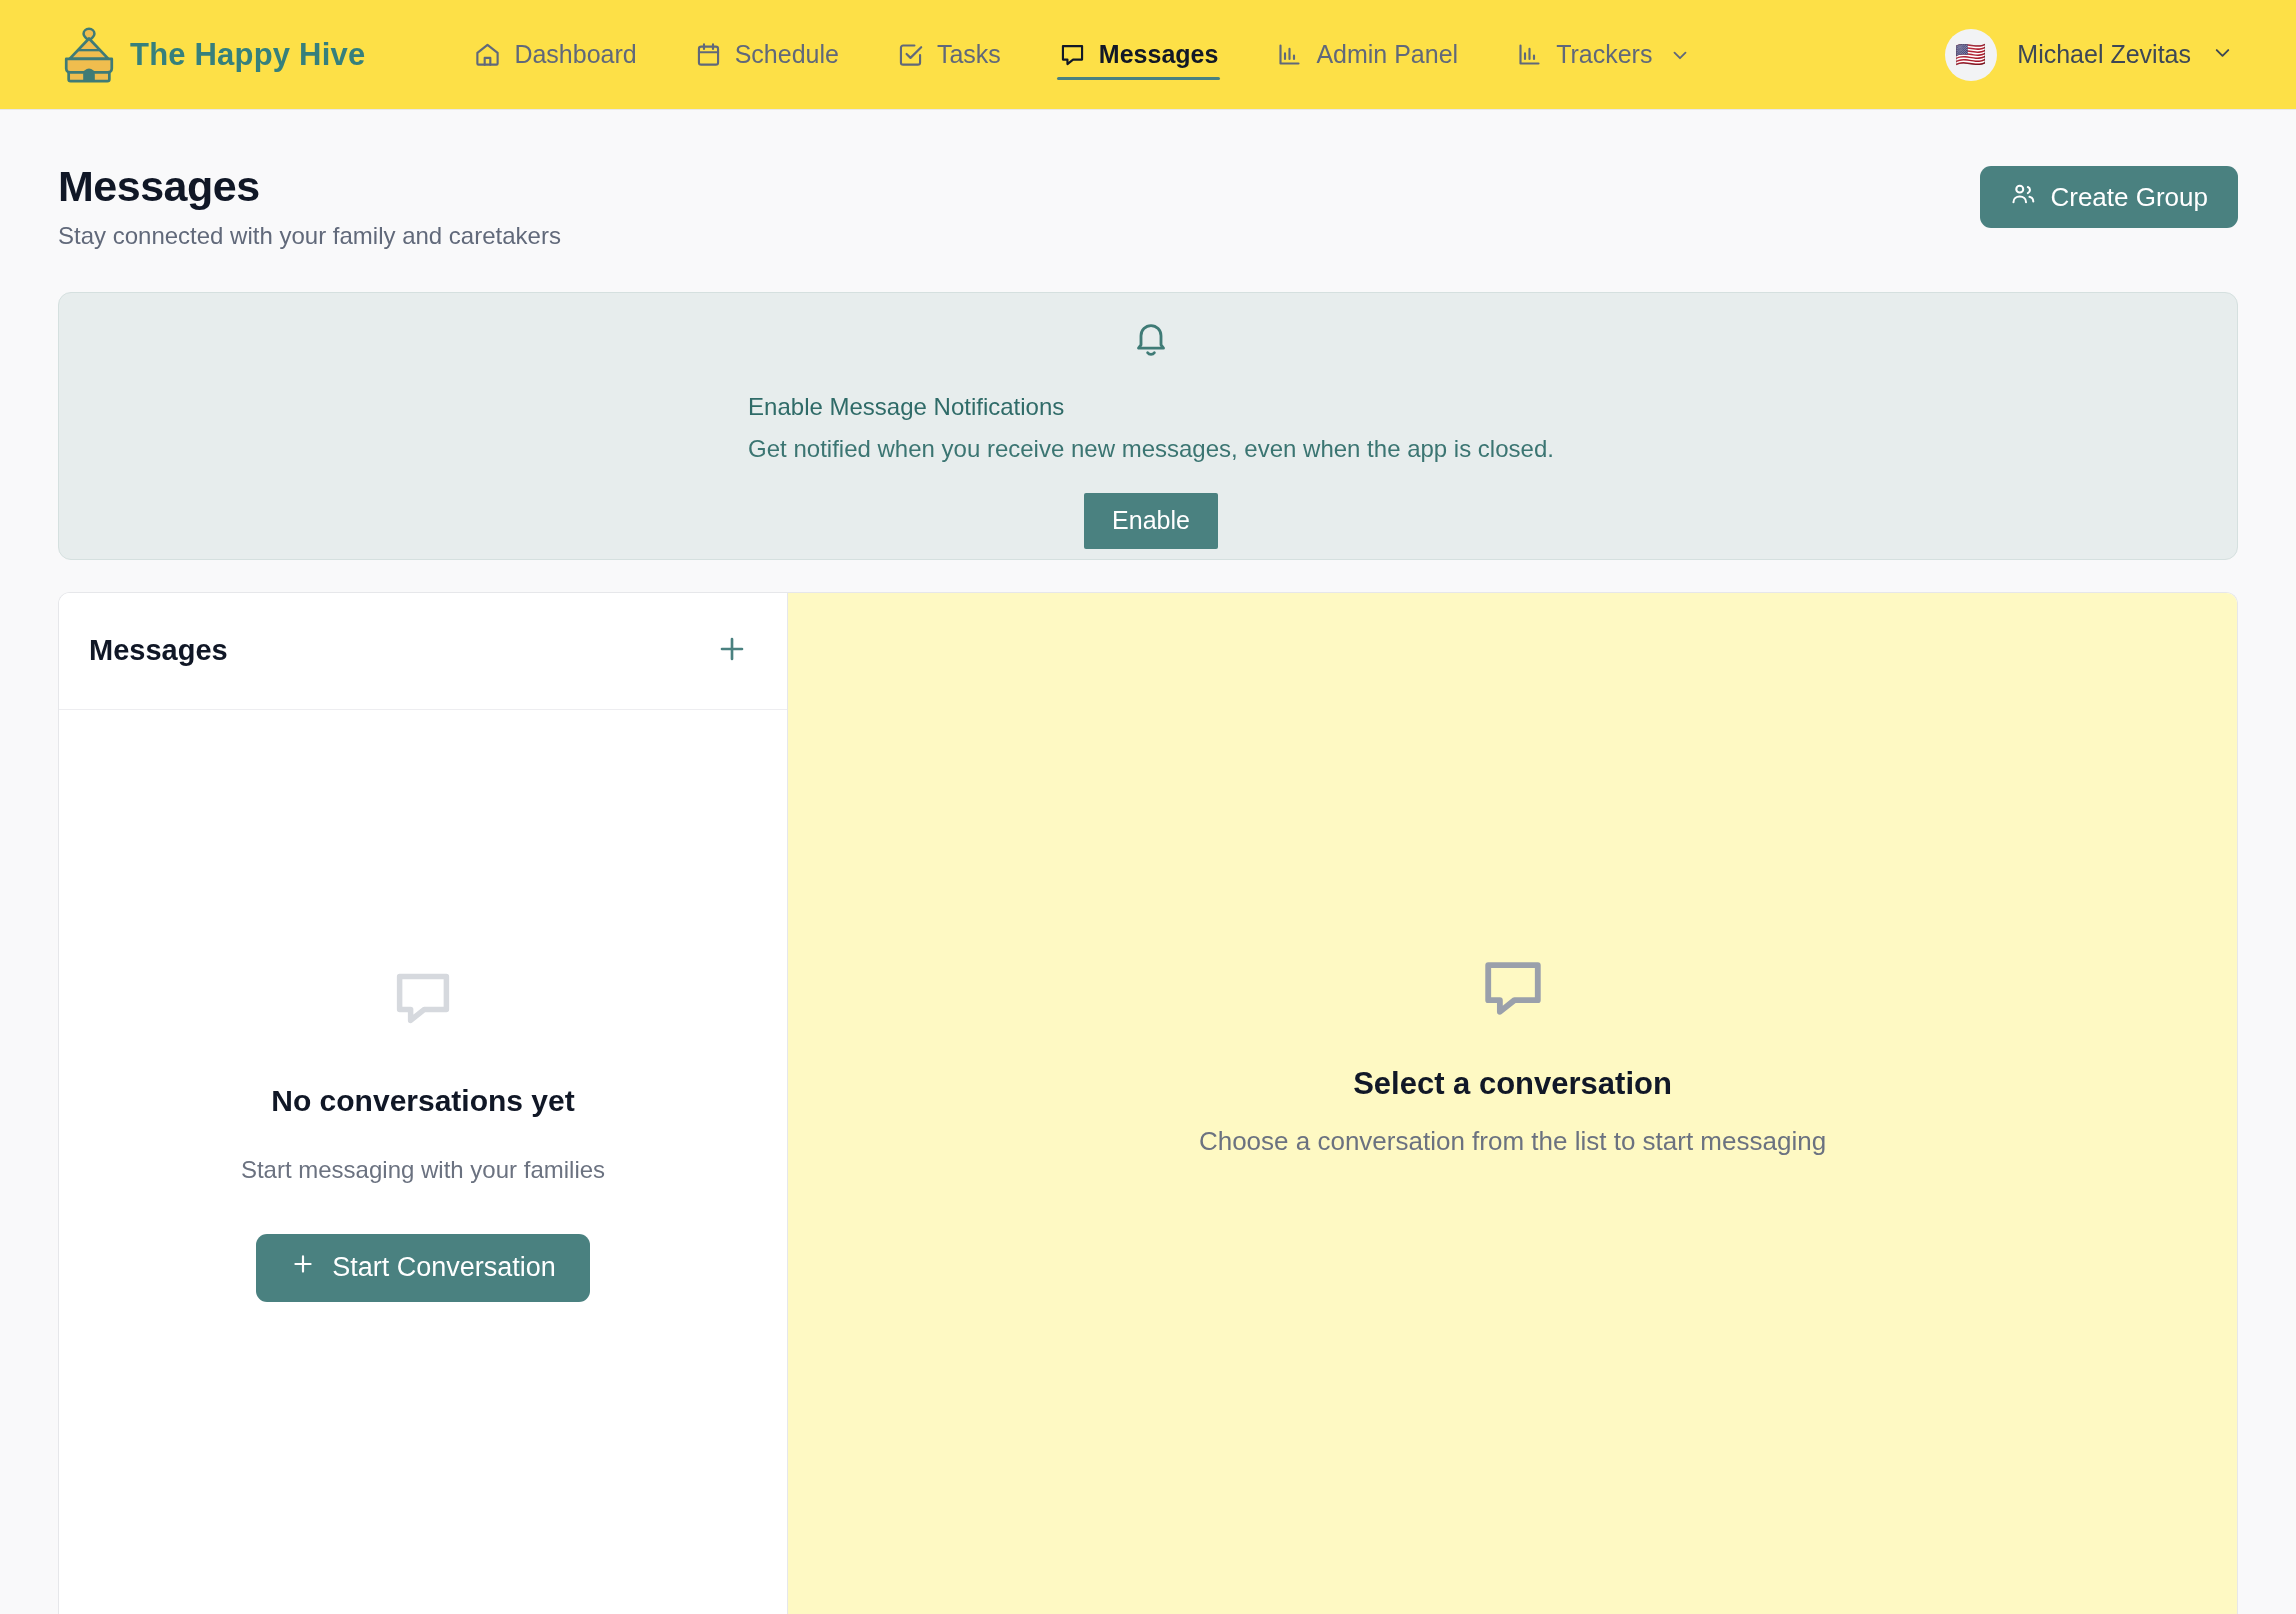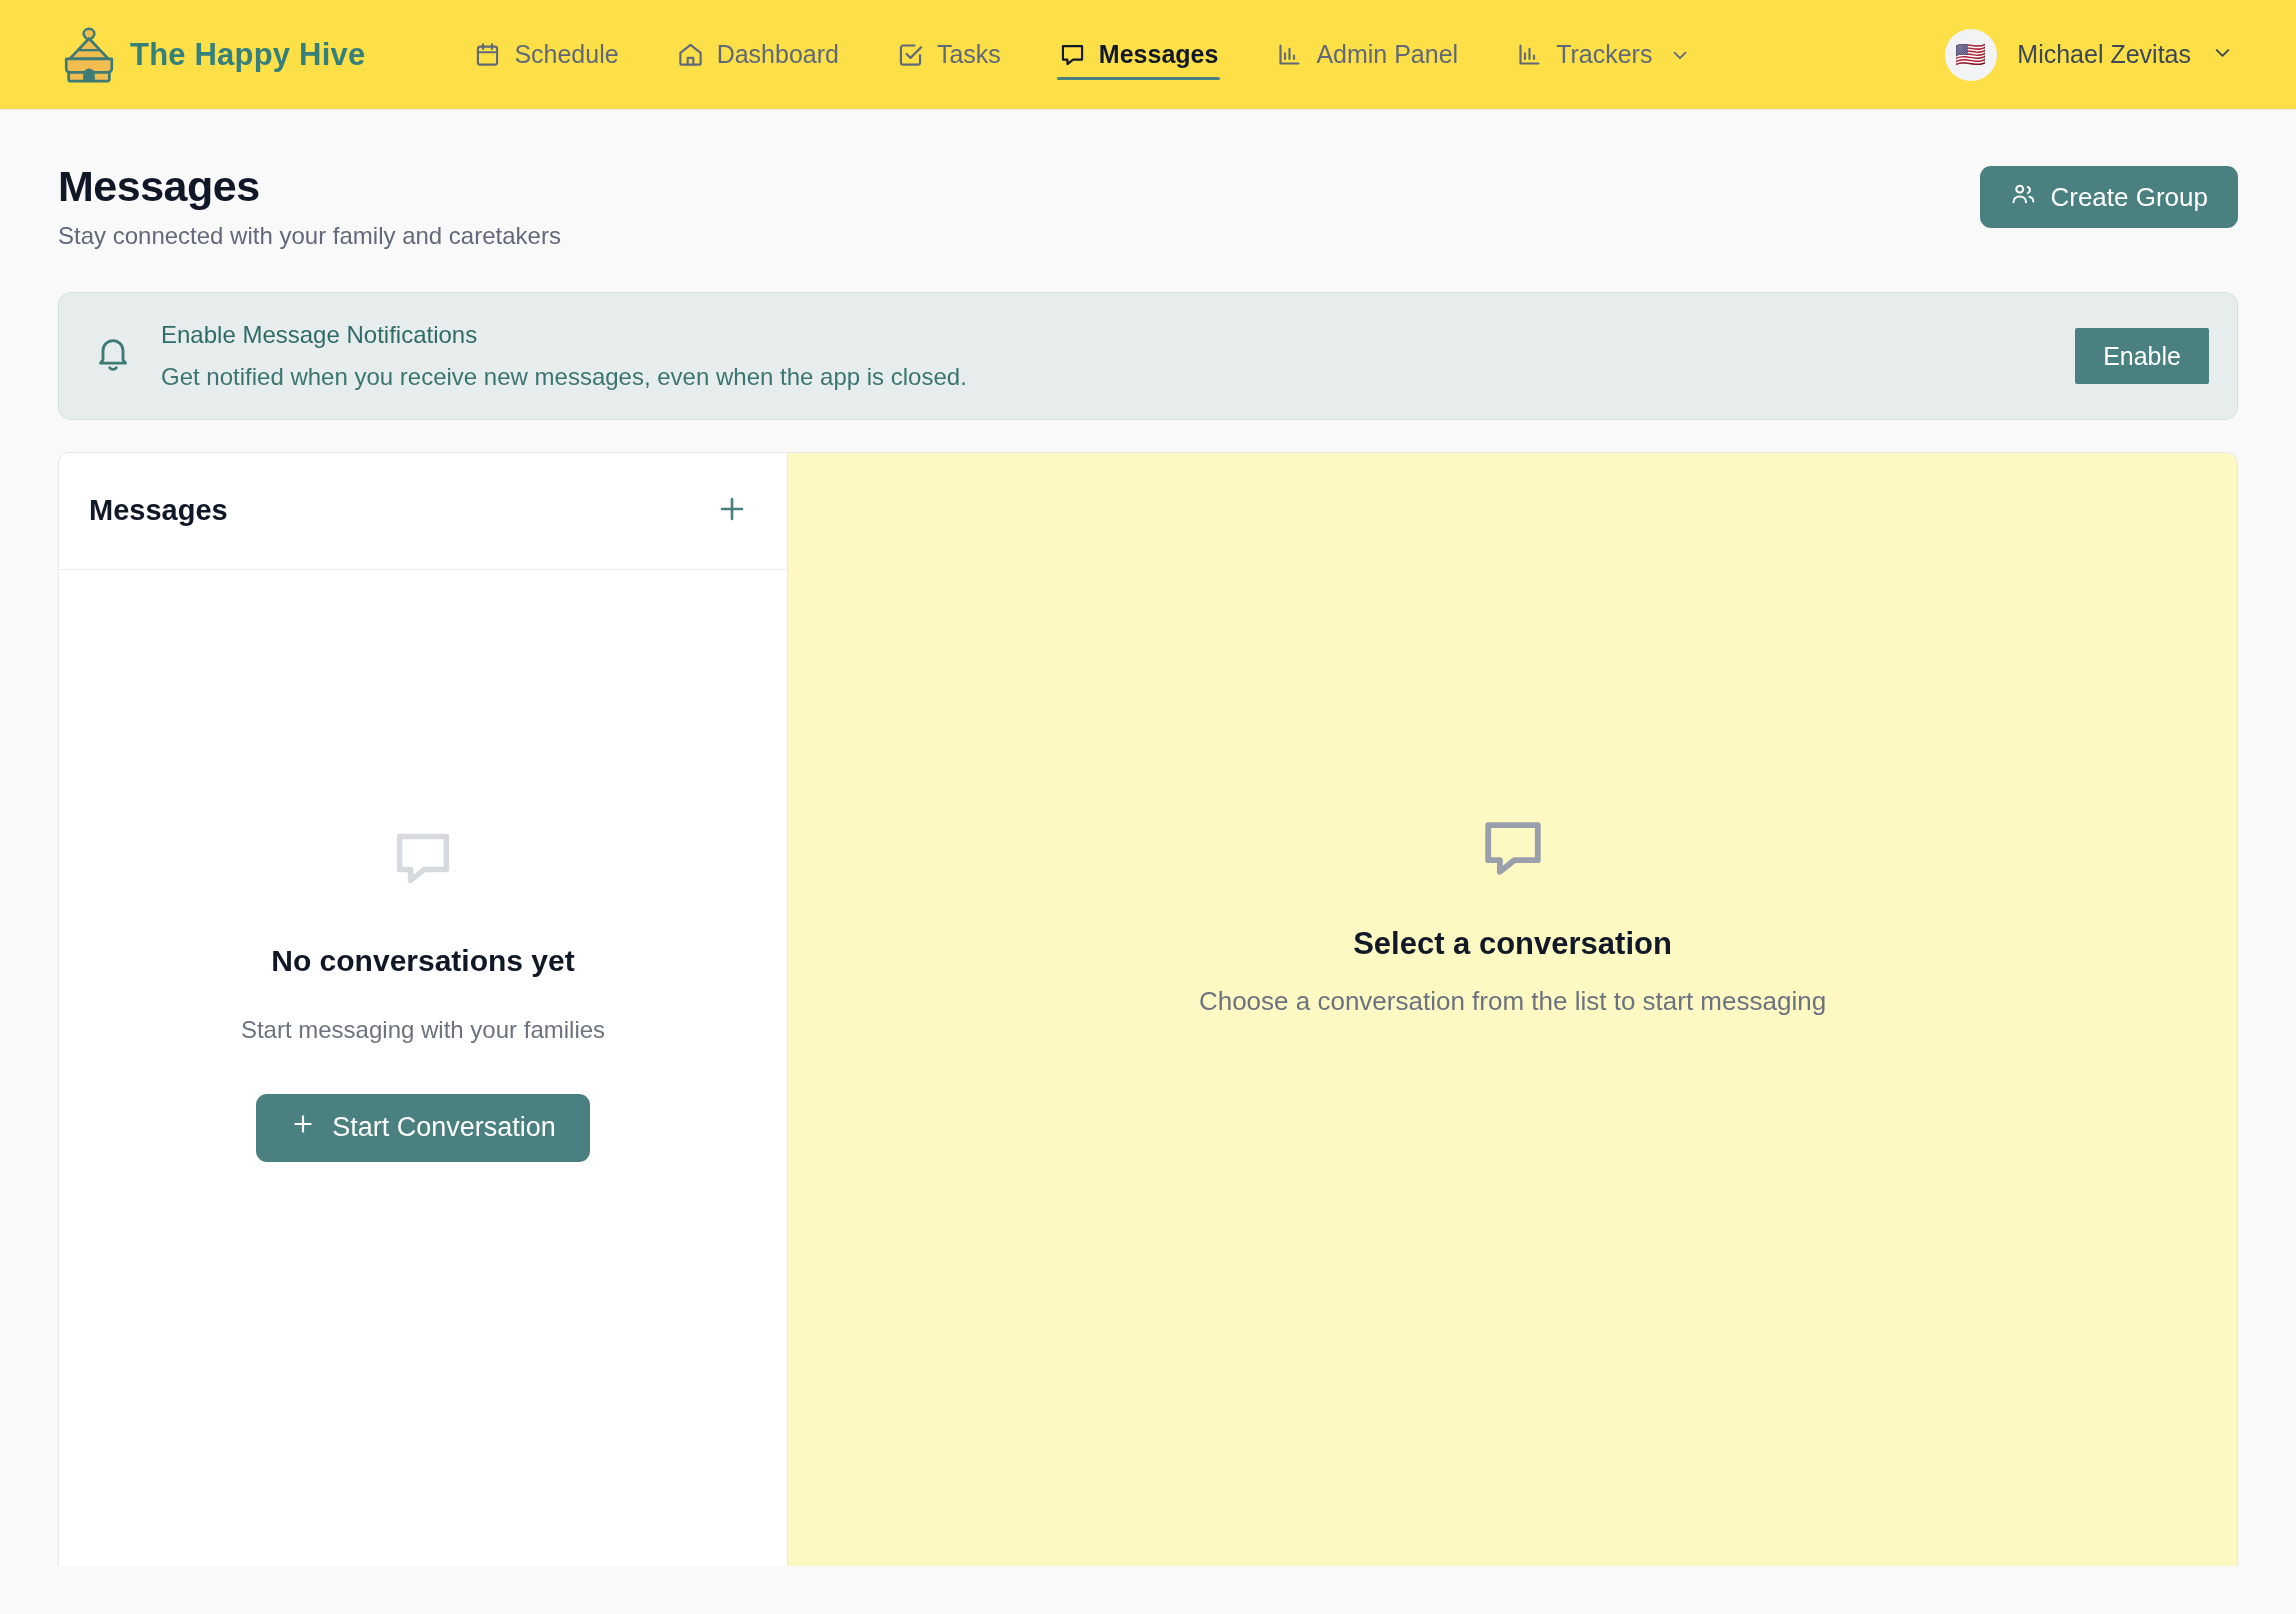--- a/index.html
+++ b/index.html
@@ -135,24 +135,25 @@
     font-size: 26px;
     margin-top: 4px;
   }
 
   
   .banner {
     margin-top: 42px;
     background: #e7eded;
     border: 1px solid #d5e0df;
     border-radius: 13px;
-    padding: 26px 28px 26px 34px;
+    padding: 26px 28px 10px 34px;
     display: flex;
     align-items: center;
     gap: 28px;
+    flex-direction: column;
   }
   .banner-text { flex: 1 1 auto; }
   .banner-title {
     font-size: 24px;
     color: #2f6b68;
     font-weight: 500;
     line-height: 1.35;
   }
   .banner-desc {
     font-size: 24px;
@@ -276,35 +277,35 @@
       </svg>
     </span>
     <span class="brand-name">The Happy Hive</span>
   </div>
 
   <nav class="nav">
 
     <div class="nav-item">
       <span>
         <svg width="27" height="27" viewBox="0 0 24 24" fill="none" stroke="#60687a" stroke-width="1.9" stroke-linecap="round" stroke-linejoin="round">
+          <path d="M3 10.5 12 3.5l9 7V20a1 1 0 0 1-1 1H4a1 1 0 0 1-1-1v-9.5z"></path>
+          <path d="M9.5 21v-6h5v6"></path>
+        </svg>
+      </span>
+      <span class="nav-label">Dashboard</span>
+    </div>
+
+    <div class="nav-item">
+      <span>
+        <svg width="27" height="27" viewBox="0 0 24 24" fill="none" stroke="#60687a" stroke-width="1.9" stroke-linecap="round" stroke-linejoin="round">
           <rect x="3.5" y="5" width="17" height="16" rx="2"></rect>
           <path d="M3.5 10h17M8 3v4M16 3v4"></path>
         </svg>
       </span>
       <span class="nav-label">Schedule</span>
-    </div>
-
-    <div class="nav-item">
-      <span>
-        <svg width="27" height="27" viewBox="0 0 24 24" fill="none" stroke="#60687a" stroke-width="1.9" stroke-linecap="round" stroke-linejoin="round">
-          <path d="M3 10.5 12 3.5l9 7V20a1 1 0 0 1-1 1H4a1 1 0 0 1-1-1v-9.5z"></path>
-          <path d="M9.5 21v-6h5v6"></path>
-        </svg>
-      </span>
-      <span class="nav-label">Dashboard</span>
     </div>
 
     <div class="nav-item">
       <span>
         <svg width="27" height="27" viewBox="0 0 24 24" fill="none" stroke="#60687a" stroke-width="1.9" stroke-linecap="round" stroke-linejoin="round">
           <path d="M20.5 12.5V19a2 2 0 0 1-2 2H5.5a2 2 0 0 1-2-2V6a2 2 0 0 1 2-2h10"></path>
           <path d="M8.5 11.5 12 15l9.5-9.5"></path>
         </svg>
       </span>
       <span class="nav-label">Tasks</span>

